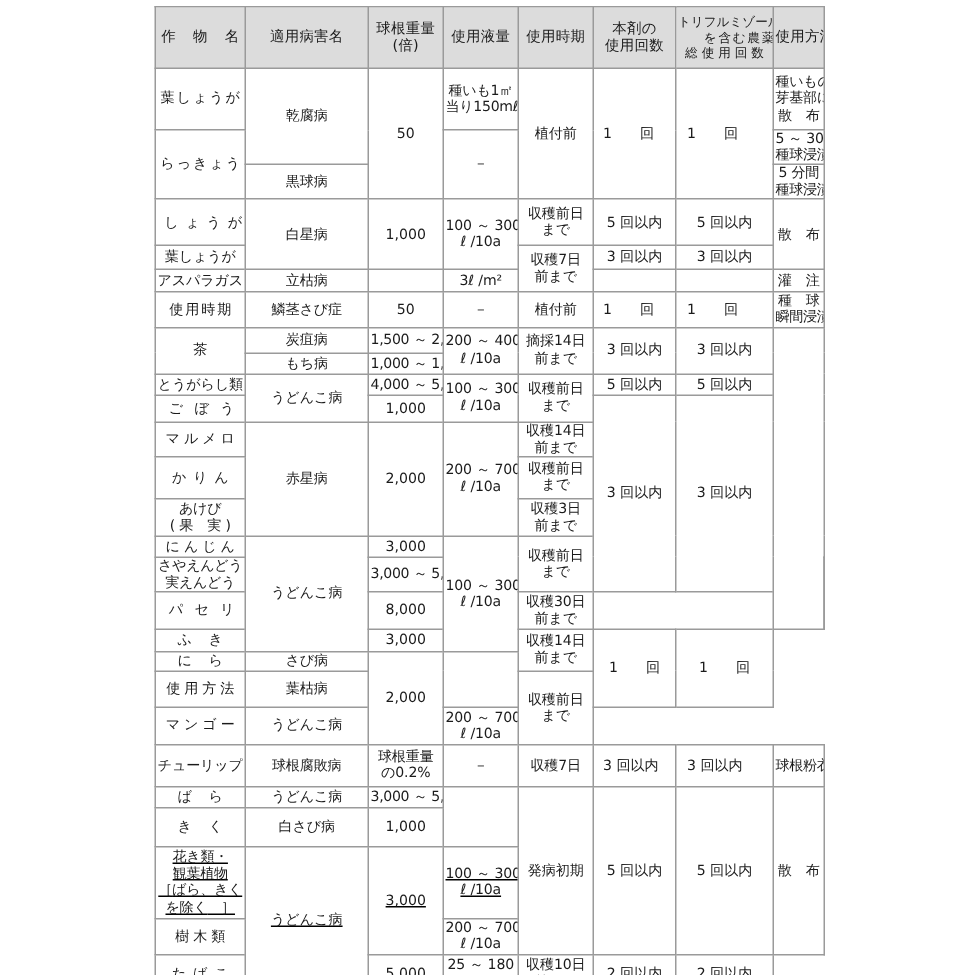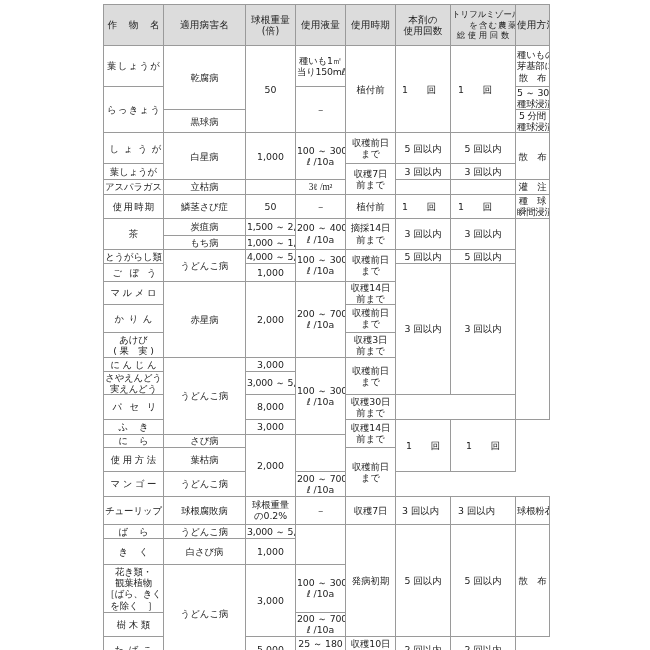--- a/index.html
+++ b/index.html
@@ -168,21 +168,21 @@
       <tr style="height:16px;">
         <td class="tiny2">葉しょうが</td>
         <td class="tiny2" rowspan="2">
           <span class="brk">収穫7日</span>
           <span class="brk">前まで</span>
         </td>
         <td>3 回以内</td>
         <td>3 回以内</td>
       </tr>
 
-      <tr style="height:15px;font-family:Liberation Serif, serif;">
+      <tr style="height:15px;">
         <td class="tiny2">アスパラガス</td>
         <td class="leftal tiny2">立枯病</td>
         <td></td>
         <td class="tiny2">3ℓ /m²</td>
         <td></td>
         <td></td>
         <td class="tiny2">灌　注</td>
       </tr>
 
       <tr style="height:19px;">
@@ -370,21 +370,21 @@
         <td rowspan="4">5 回以内</td>
         <td rowspan="4">散　布</td>
       </tr>
 
       <tr style="height:26px;">
         <td class="sp5">きく</td>
         <td class="leftal tiny2">白さび病</td>
         <td class="num">1,000</td>
       </tr>
 
-      <tr style="height:48px;">
+      <tr style="height:48px;text-decoration:underline;">
         <td class="tiny">
           <span class="brk sp6">花き類・</span>
           <span class="brk sp6">観葉植物</span>
           <span class="brk">［<span>ばら、きく</span></span>
           <span class="brk"><span>を除く</span>　］</span>
         </td>
         <td class="leftal" rowspan="3">うどんこ病</td>
         <td class="num" rowspan="2">3,000</td>
         <td class="tiny2">
           <span class="brk">100 ～ 300</span>

